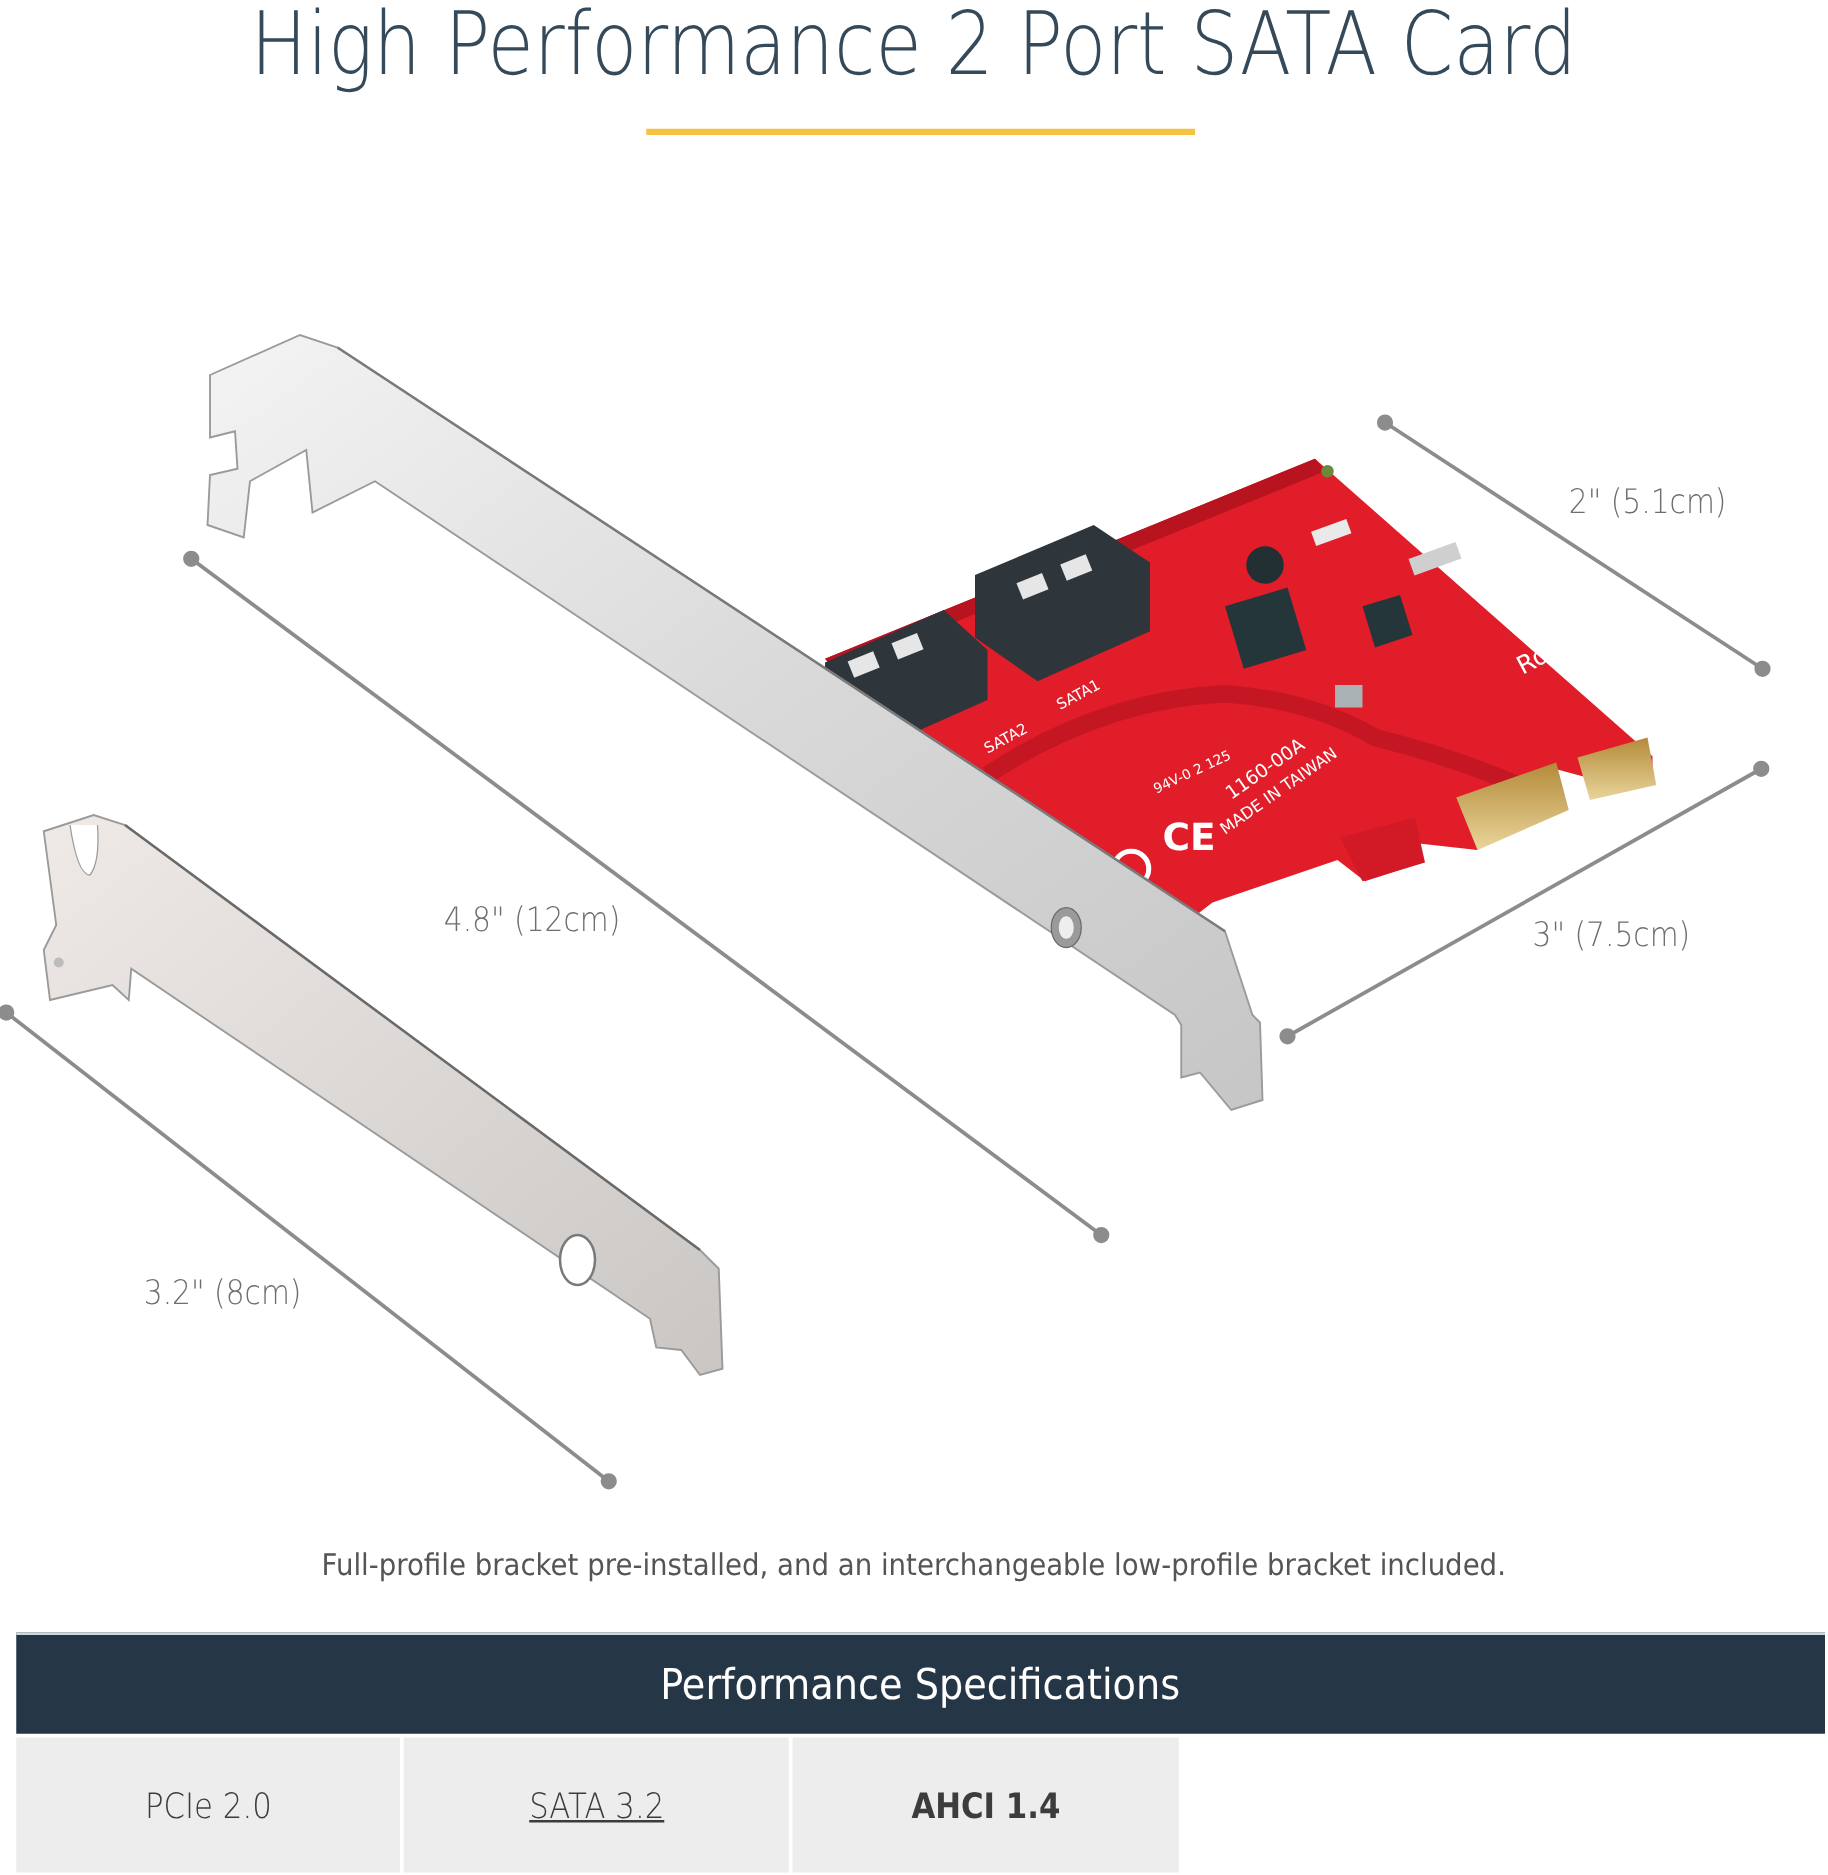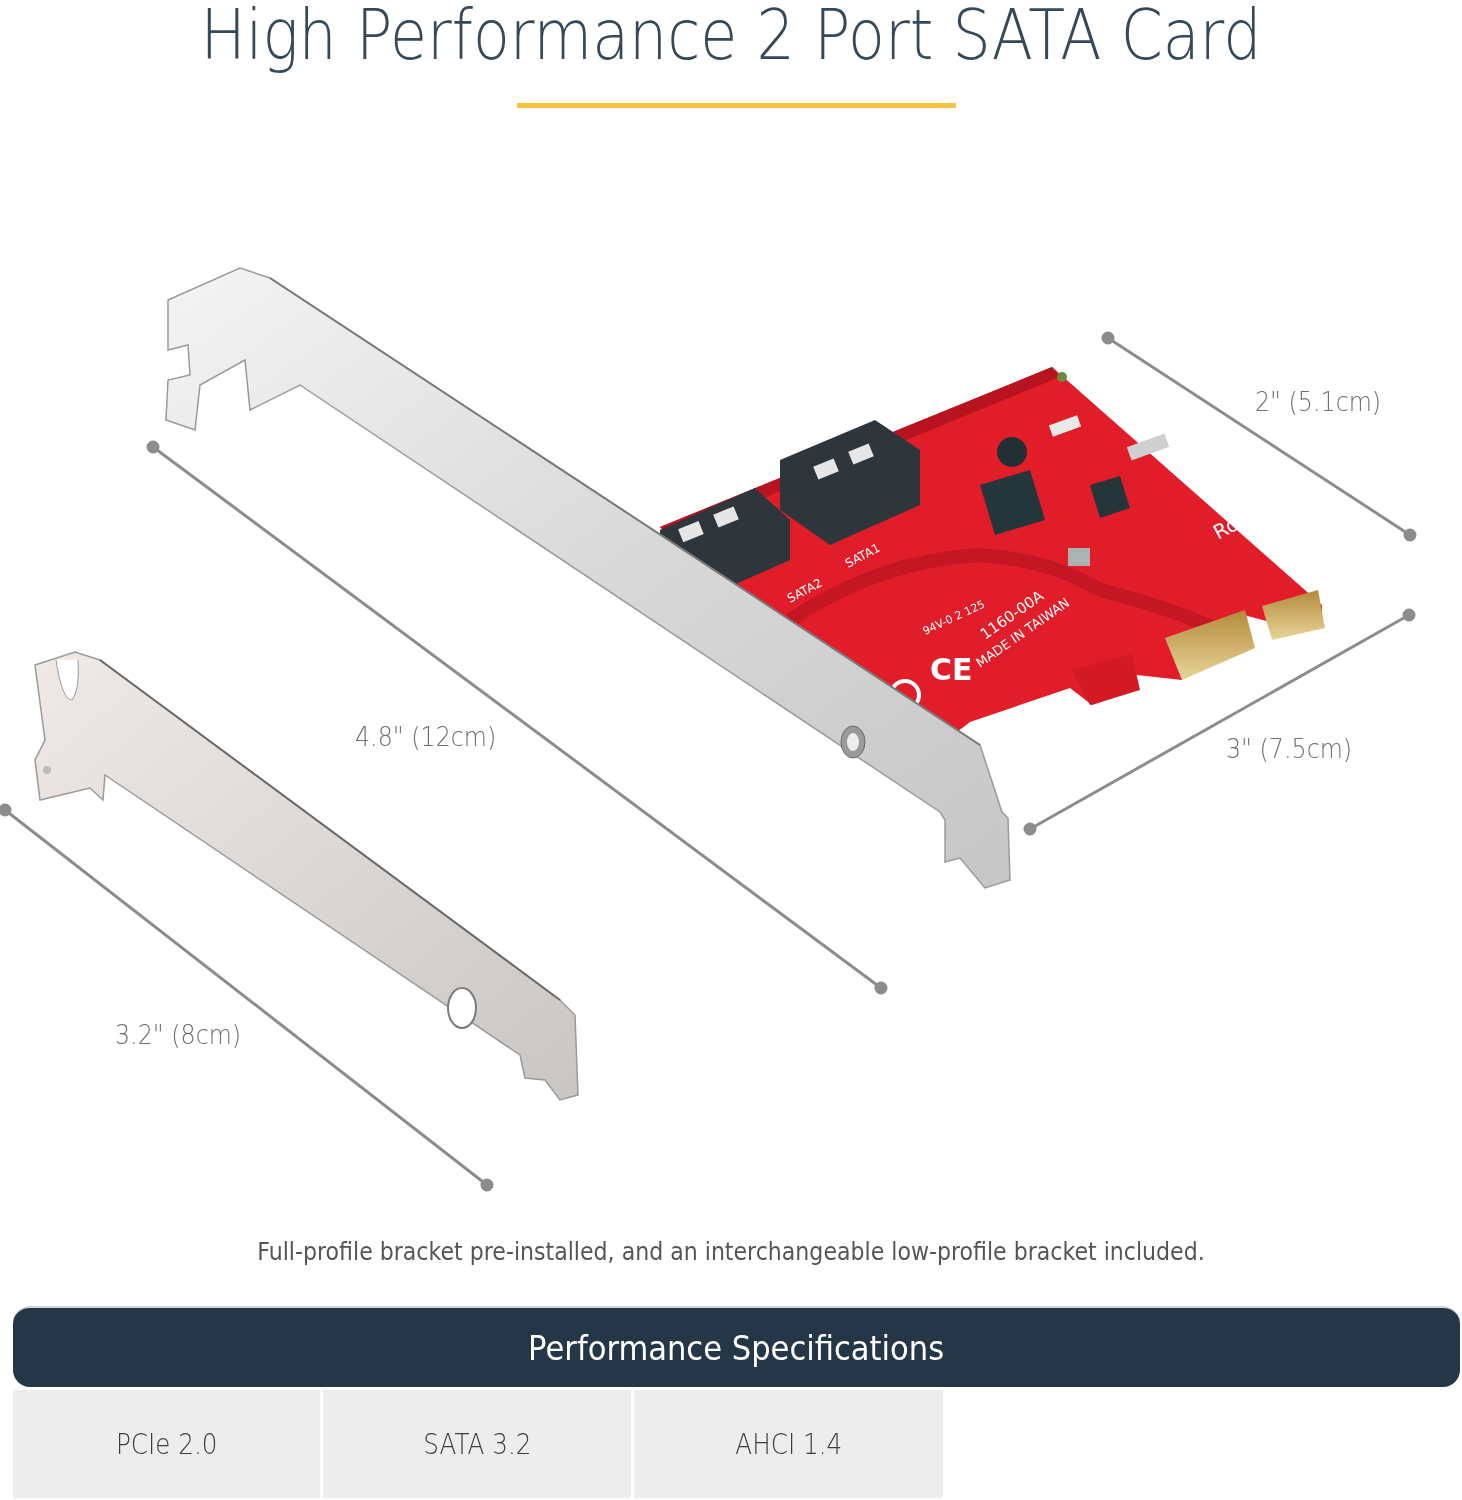--- a/index.html
+++ b/index.html
@@ -25,30 +25,30 @@
   }
 
   .caption {
     position: absolute; left: 0; top: 1238px; width: 1462px; text-align: center;
     font-size: 24px; color: #555; font-family: "DejaVu Sans", sans-serif; transform: scaleX(0.92); transform-origin: center;
   }
 
   .spec-header {
     position: absolute; left: 13px; top: 1306px; width: 1447px; height: 81px; background: #253746;
     color: #ffffff; display: flex; align-items: center; justify-content: center;
-    font-size: 34px; font-family: "DejaVu Sans", sans-serif; border-top: 2px solid #cfd7dc; border-radius: 17px;
+    font-size: 34px; font-family: "DejaVu Sans", sans-serif; border-top: 2px solid #cfd7dc;
   }
   .spec-header span { transform: scaleX(0.9); display: inline-block; }
   .spec-row { position: absolute; left: 13px; top: 1390px; width: 1447px; height: 108px; display: flex; gap: 3px; }
   .spec-cell {
     background: #ededed; display: flex; align-items: center; justify-content: center; text-align: center;
     font-size: 28px; color: #3c3c3c; font-family: "DejaVu Sans", sans-serif; font-weight: 300; line-height: 41px;
   }
   .spec-cell span { display: inline-block; transform: scaleX(0.88); }
-  .c1 { width: 307px; } .c2 { width: 308px; } .c3 { width: 309px; } .c4 { width: 514px; }
+  .c1 { width: 307px; } .c2 { width: 308px; text-decoration: underline; } .c3 { width: 309px; font-weight: bold; } .c4 { width: 514px; }
   .c4 span { width: 400px; }
 </style>
 </head>
 <body>
 
 <div class="title">High Performance 2 Port SATA Card</div>
 <div class="title-underline"></div>
 
 <div class="stage">
   <svg width="1462" height="1230" viewBox="0 0 1462 1230">

